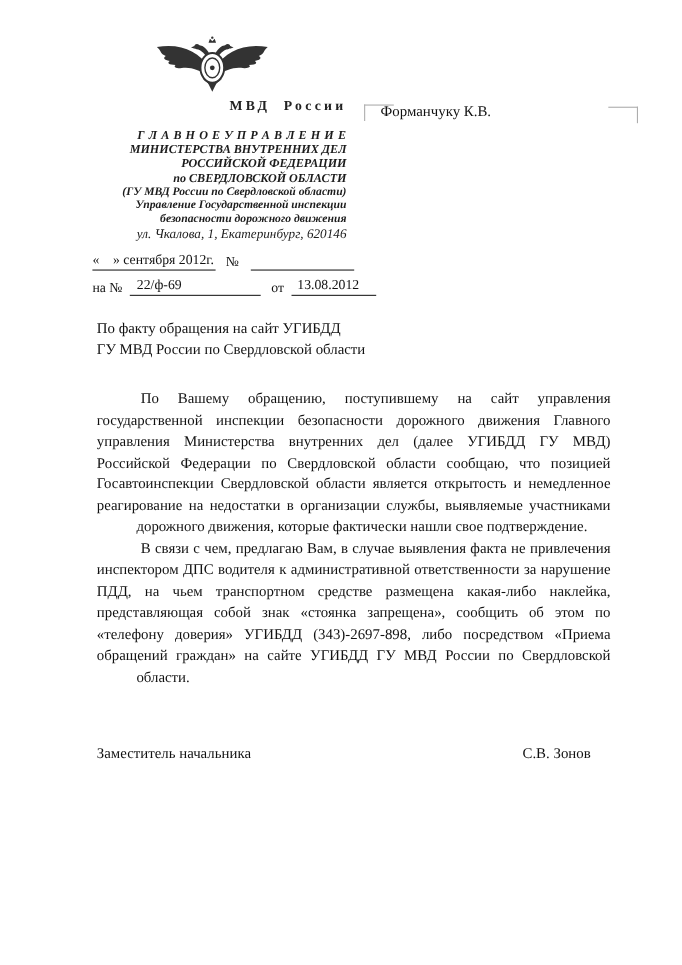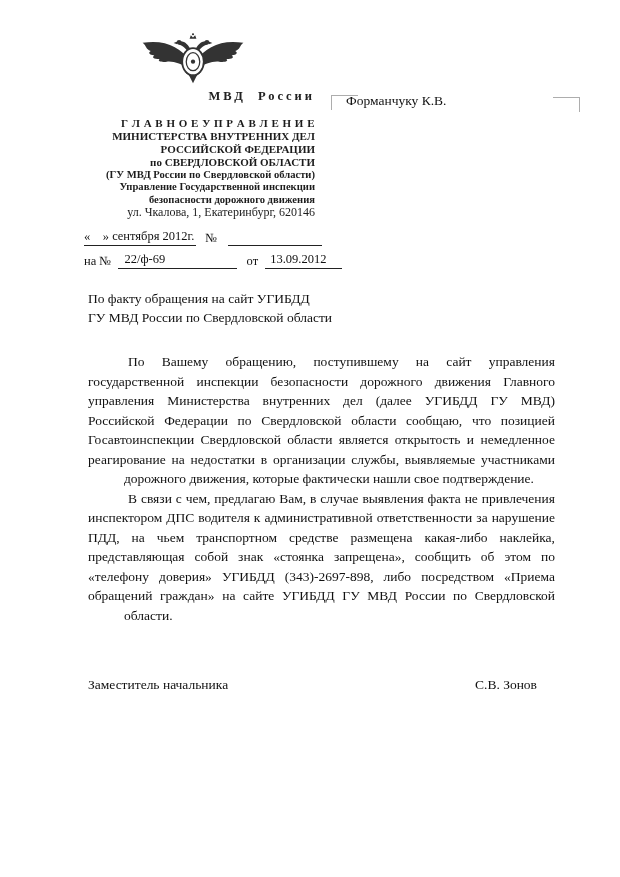--- a/index.html
+++ b/index.html
@@ -18,21 +18,21 @@
     text-align:right;
   }
   .emblem{display:block;margin:0 auto;width:112px;height:54px;}
   .agency{
     margin-top:3px;
     font-size:12.5px;font-weight:bold;
     letter-spacing:3px;word-spacing:6px;
     color:#222;
   }
   .org-lines{margin-top:13px;}
-  .org-line{font-size:11px;font-weight:bold;line-height:13px;color:#1c1c1c;}
+  .org-line{font-size:11px;font-weight:bold;line-height:13px;color:#1c1c1c;font-style:italic;}
   .org-line.spaced{letter-spacing:0.5px;}
   .org-line.small{font-size:10.6px;line-height:12.4px;}
   .org-line.addr{font-weight:normal;font-size:12px;line-height:13px;}
   
   .addressee{
     position:absolute;left:346px;top:93px;
     font-size:13.5px;color:#111;
   }
   .bracket{position:absolute;width:26px;height:14px;}
   .bracket.bl{left:331px;top:95px;border-top:1px solid #adadad;border-left:1px solid #adadad;}
@@ -113,21 +113,21 @@
   <div class="refs">
     <div class="ref-row">
       <span class="u w1">«&nbsp;&nbsp;&nbsp;&nbsp;» сентября 2012г.</span>
       <span class="lbl">№</span>
       <span class="u w2"></span>
     </div>
     <div class="ref-row">
       <span class="lbl first">на №</span>
       <span class="u w3">22/ф-69</span>
       <span class="lbl">от</span>
-      <span class="u w4">13.09.2012</span>
+      <span class="u w4">13.08.2012</span>
     </div>
   </div>
 
   <div class="subject">
       <div>По факту обращения на сайт УГИБДД</div>
       <div>ГУ МВД России по Свердловской области</div>
     </div>
 
   <div class="body-text">
       <div class="body-line indent">По Вашему обращению, поступившему на сайт управления</div>

